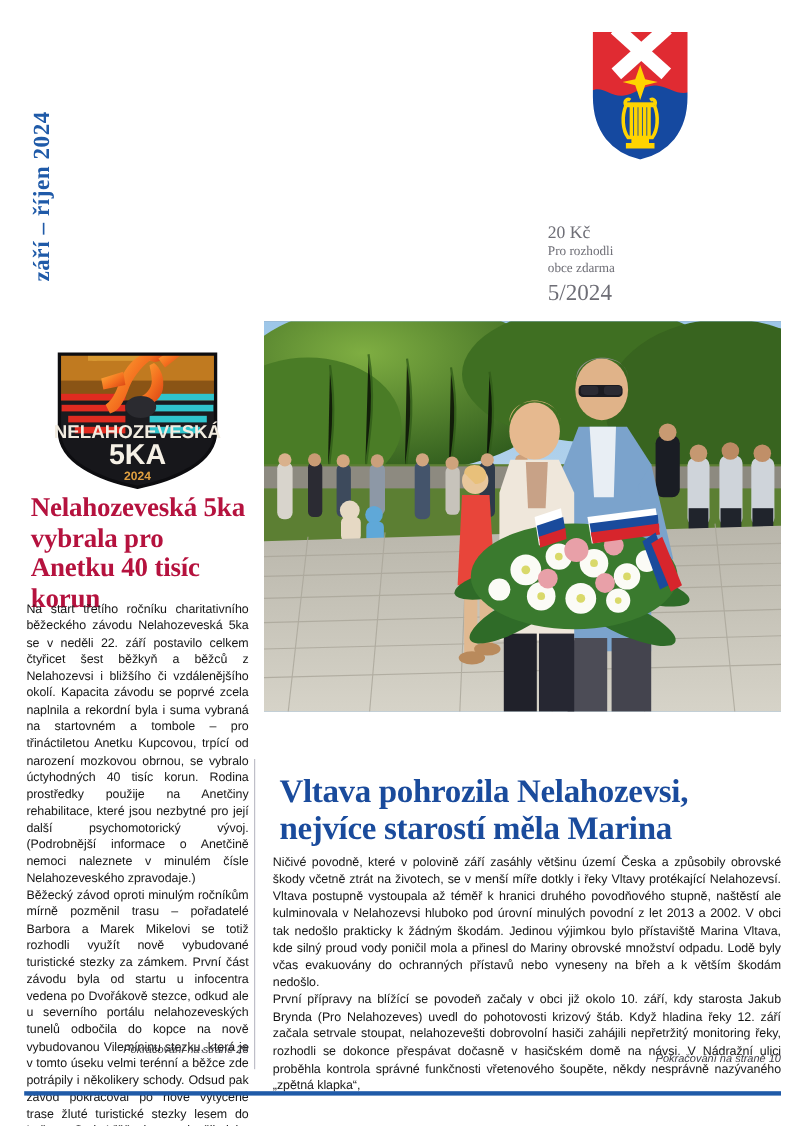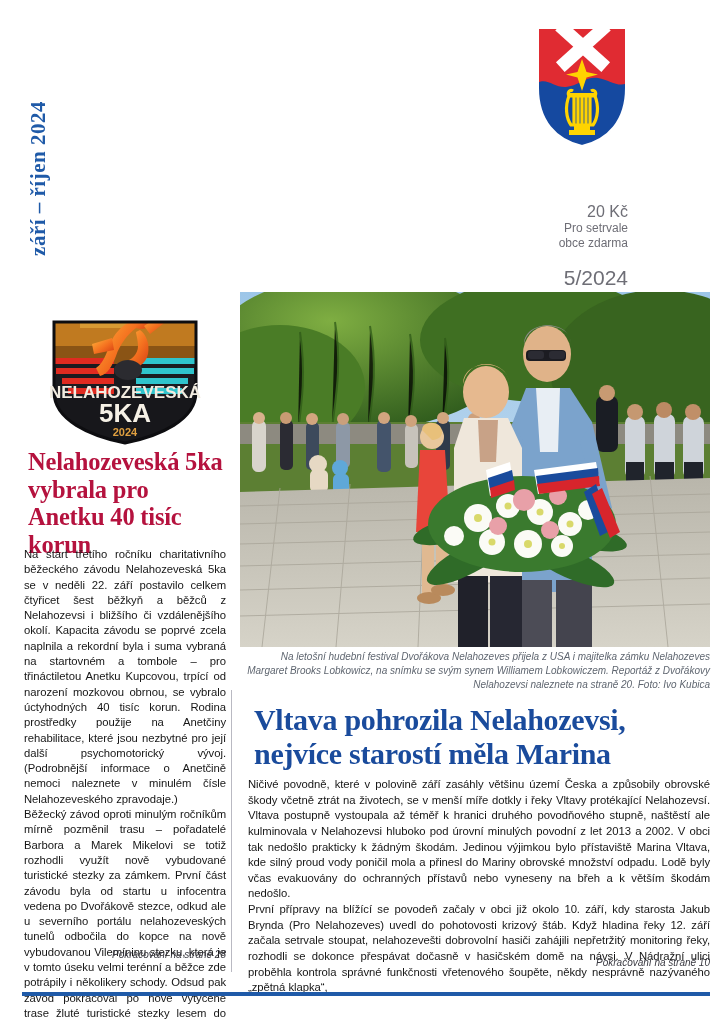--- a/index.html
+++ b/index.html
@@ -34,25 +34,25 @@
     font-weight:bold;font-size:76px;line-height:.98;
     letter-spacing:1px;color:#000;margin-top:2px;
   }
 
   
   .coat{position:absolute;left:536px;top:26px;width:92px;height:122px;}
   .coat svg{display:block;width:92px;height:122px;}
 
   .price-block{
     position:absolute;left:498px;top:203px;width:130px;
-    text-align:right;font-family:Liberation Sans, sans-serif;color:#6e6e76;
+    font-family:Liberation Serif, serif;color:#6e6e76;
   }
   .price-main{font-size:16px;line-height:1.15;}
   .price-sub{font-size:12px;line-height:1.25;}
-  .price-issue{font-size:21px;line-height:1.2;margin-top:14px;}
+  .price-issue{font-size:21px;line-height:1.2;margin-top:3px;}
 
   
   .cols{position:absolute;left:0;top:290px;width:725px;height:700px;}
 
   .col-left{
     position:absolute;left:22px;top:0;width:204px;height:690px;
   }
   .col-right{
     position:absolute;left:240px;top:0;width:470px;height:690px;
   }
@@ -159,21 +159,21 @@
           <rect x="33" y="67" width="26" height="4.5" fill="#ffd400"></rect>
           <rect x="38" y="99" width="16" height="5" fill="#ffd400"></rect>
           <rect x="33" y="104" width="26" height="5" fill="#ffd400"></rect>
         </g>
         <path d="M2,2 H90 V62 C90,95 72,114 46,120 C20,114 2,95 2,62 Z" fill="none" stroke="#ffffff" stroke-width="2"></path>
       </svg>
     </div>
 
     <div class="price-block">
       <div class="price-main">20 Kč</div>
-      <div class="price-sub">Pro setrvale</div>
+      <div class="price-sub">Pro rozhodli</div>
       <div class="price-sub">obce zdarma</div>
       <div class="price-issue">5/2024</div>
     </div>
   </div>
 
   <div class="cols">
 
     <div class="divider"></div>
 
     <div class="col-left">
@@ -454,21 +454,20 @@
               <path d="M294,178 L356,170 L360,192 L298,202 Z" fill="#ffffff"></path>
               <path d="M296,184 L358,176 L359,188 L298,196 Z" fill="#1a4b9c"></path>
               <path d="M297,192 L359,184 L360,194 L299,202 Z" fill="#d7252c"></path>
               <path d="M356,192 L372,238 L360,244 L344,200 Z" fill="#1a4b9c"></path>
               <path d="M362,196 L380,240 L370,246 L352,202 Z" fill="#d7252c"></path>
             </g>
           </g>
         </svg>
       </div>
 
-      <div class="photo-caption">Na letošní hudební festival Dvořákova Nelahozeves přijela z USA i majitelka zámku Nelahozeves Margaret Brooks Lobkowicz, na snímku se svým synem Williamem Lobkowiczem. Reportáž z Dvořákovy Nelahozevsi naleznete na straně 20. Foto: Ivo Kubica</div>
 
       <h1 class="hl-blue">Vltava pohrozila Nelahozevsi, nejvíce starostí měla Marina</h1>
 
       <div class="body-right">
         <p>Ničivé povodně, které v polovině září zasáhly většinu území Česka a způsobily obrovské škody včetně ztrát na životech, se v menší míře dotkly i řeky Vltavy protékající Nelahozevsí. Vltava postupně vystoupala až téměř k hranici druhého povodňového stupně, naštěstí ale kulminovala v Nelahozevsi hluboko pod úrovní minulých povodní z let 2013 a 2002. V obci tak nedošlo prakticky k žádným škodám. Jedinou výjimkou bylo přístaviště Marina Vltava, kde silný proud vody poničil mola a přinesl do Mariny obrovské množství odpadu. Lodě byly včas evakuovány do ochranných přístavů nebo vyneseny na břeh a k větším škodám nedošlo.</p>
         <p>První přípravy na blížící se povodeň začaly v obci již okolo 10. září, kdy starosta Jakub Brynda (Pro Nelahozeves) uvedl do pohotovosti krizový štáb. Když hladina řeky 12. září začala setrvale stoupat, nelahozevešti dobrovolní hasiči zahájili nepřetržitý monitoring řeky, rozhodli se dokonce přespávat dočasně v hasičském domě na návsi. V Nádražní ulici proběhla kontrola správné funkčnosti vřetenového šoupěte, někdy nesprávně nazývaného „zpětná klapka“,</p>
       </div>
 
       <div class="cont cont-right">Pokračování na straně 10</div>
     </div>

